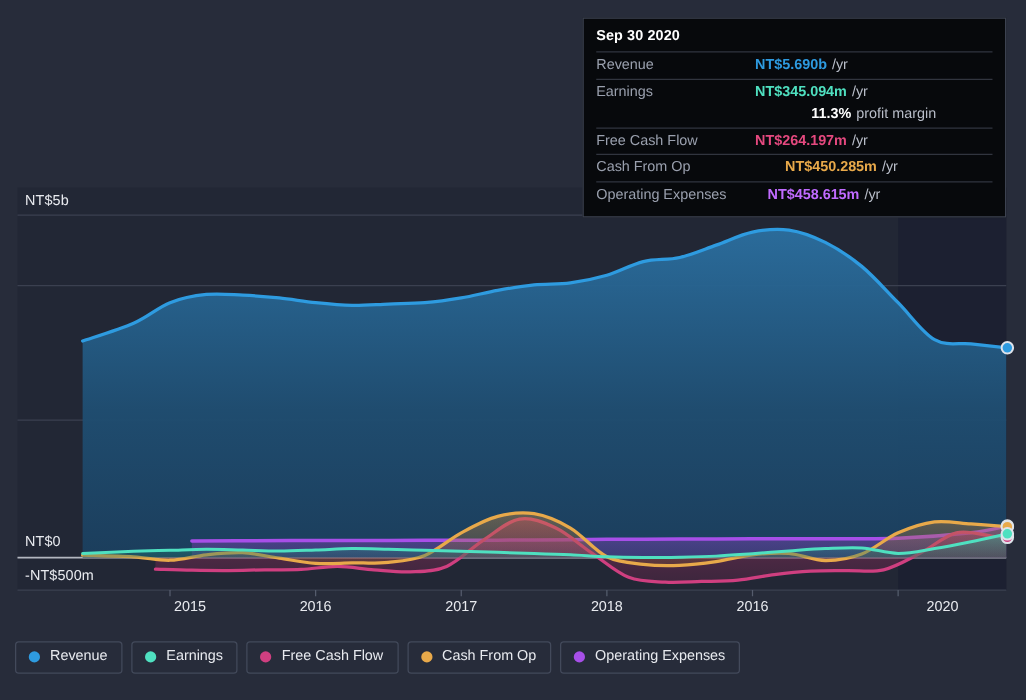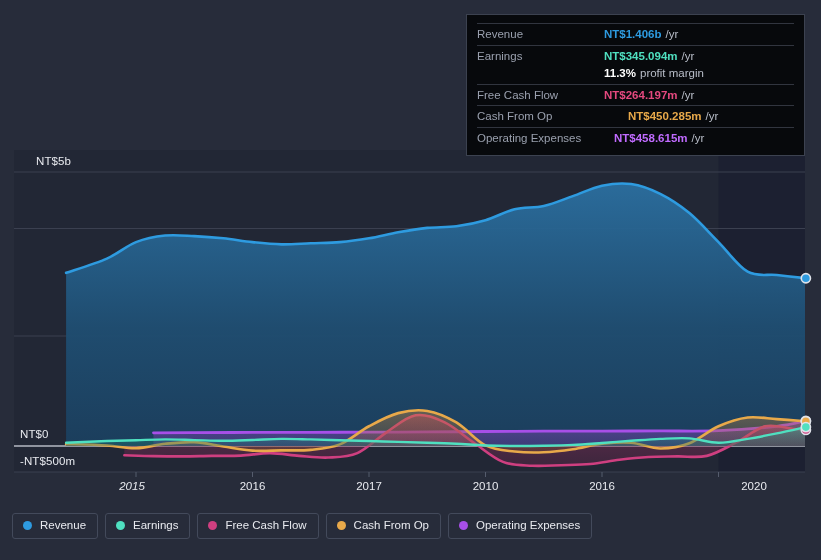--- a/index.html
+++ b/index.html
@@ -17,21 +17,21 @@
 
   
   .axis-label {
     position: absolute;
     color: #e8eaef;
     font-size: 11.5px;
     letter-spacing: .1px;
     white-space: nowrap;
     line-height: 1;
   }
-  .y-top  { left: 36px; top: 156px; }
+  .y-top  { left: 20px; top: 156px; }
   .y-zero { left: 20px; top: 429px; }
   .y-neg  { left: 20px; top: 456px; }
 
   .x-label {
     position: absolute;
     top: 481px;
     color: #e8eaef;
     font-size: 11.5px;
     transform: translateX(-50%);
     white-space: nowrap;
@@ -162,43 +162,44 @@
           <circle cx="805.875" cy="427.094" r="4.6" fill="#4fe0c0" stroke="#dfe3ea" stroke-width="1.6"></circle>
         </g>
       </svg>
   </div>
 
   <div class="axis-label y-top">NT$5b</div>
   <div class="axis-label y-zero">NT$0</div>
   <div class="axis-label y-neg">-NT$500m</div>
 
   <div id="x-labels">
-      <div class="x-label" style="left: 132px; font-style: italic;">2015</div>
+      <div class="x-label" style="left: 152px;">2015</div>
       <div class="x-label" style="left: 252.5px;">2016</div>
       <div class="x-label" style="left: 369px;">2017</div>
-      <div class="x-label" style="left: 485.5px;">2010</div>
+      <div class="x-label" style="left: 485.5px;">2018</div>
       <div class="x-label" style="left: 602px;">2016</div>
       <div class="x-label" style="left: 754px;">2020</div>
     </div>
 
   <div class="tooltip">
+    <div class="tt-title">Sep 30 2020</div>
     <div id="tt-rows">
         <div class="tt-row">
           <span class="tt-label">Revenue</span>
-          <span class="tt-val" style="color: rgb(46, 155, 224);">NT$1.406b</span>
+          <span class="tt-val" style="color: rgb(46, 155, 224);">NT$5.690b</span>
           <span class="tt-unit">/yr</span>
         </div>
         <div class="tt-row">
           <span class="tt-label">Earnings</span>
           <span class="tt-val" style="color: rgb(79, 224, 192);">NT$345.094m</span>
           <span class="tt-unit">/yr</span>
         </div>
         <div class="tt-row no-rule">
           <span class="tt-label"></span>
-          <span class="tt-val" style="color: rgb(255, 255, 255);">11.3%</span>
+          <span class="tt-val" style="color: rgb(255, 255, 255); margin-left: 45px;">11.3%</span>
           <span class="tt-unit">profit margin</span>
         </div>
         <div class="tt-row">
           <span class="tt-label">Free Cash Flow</span>
           <span class="tt-val" style="color: rgb(229, 73, 127);">NT$264.197m</span>
           <span class="tt-unit">/yr</span>
         </div>
         <div class="tt-row">
           <span class="tt-label">Cash From Op</span>
           <span class="tt-val" style="color: rgb(232, 169, 74); margin-left: 24px;">NT$450.285m</span>

